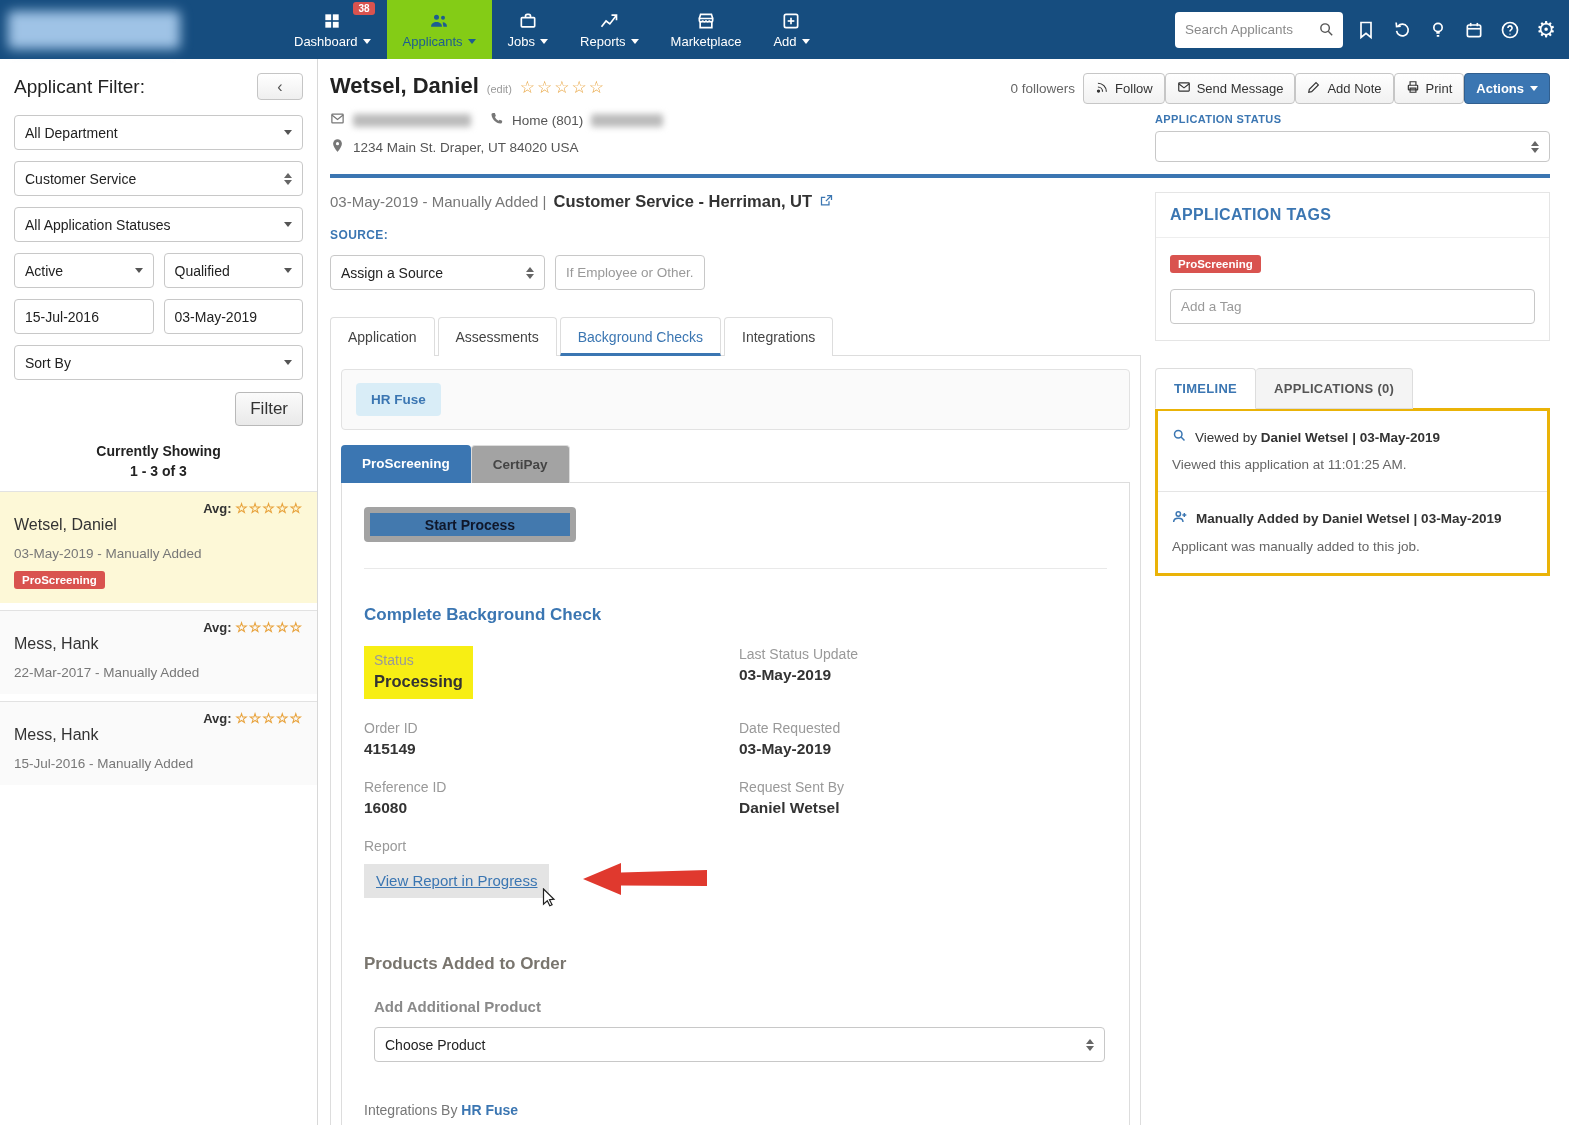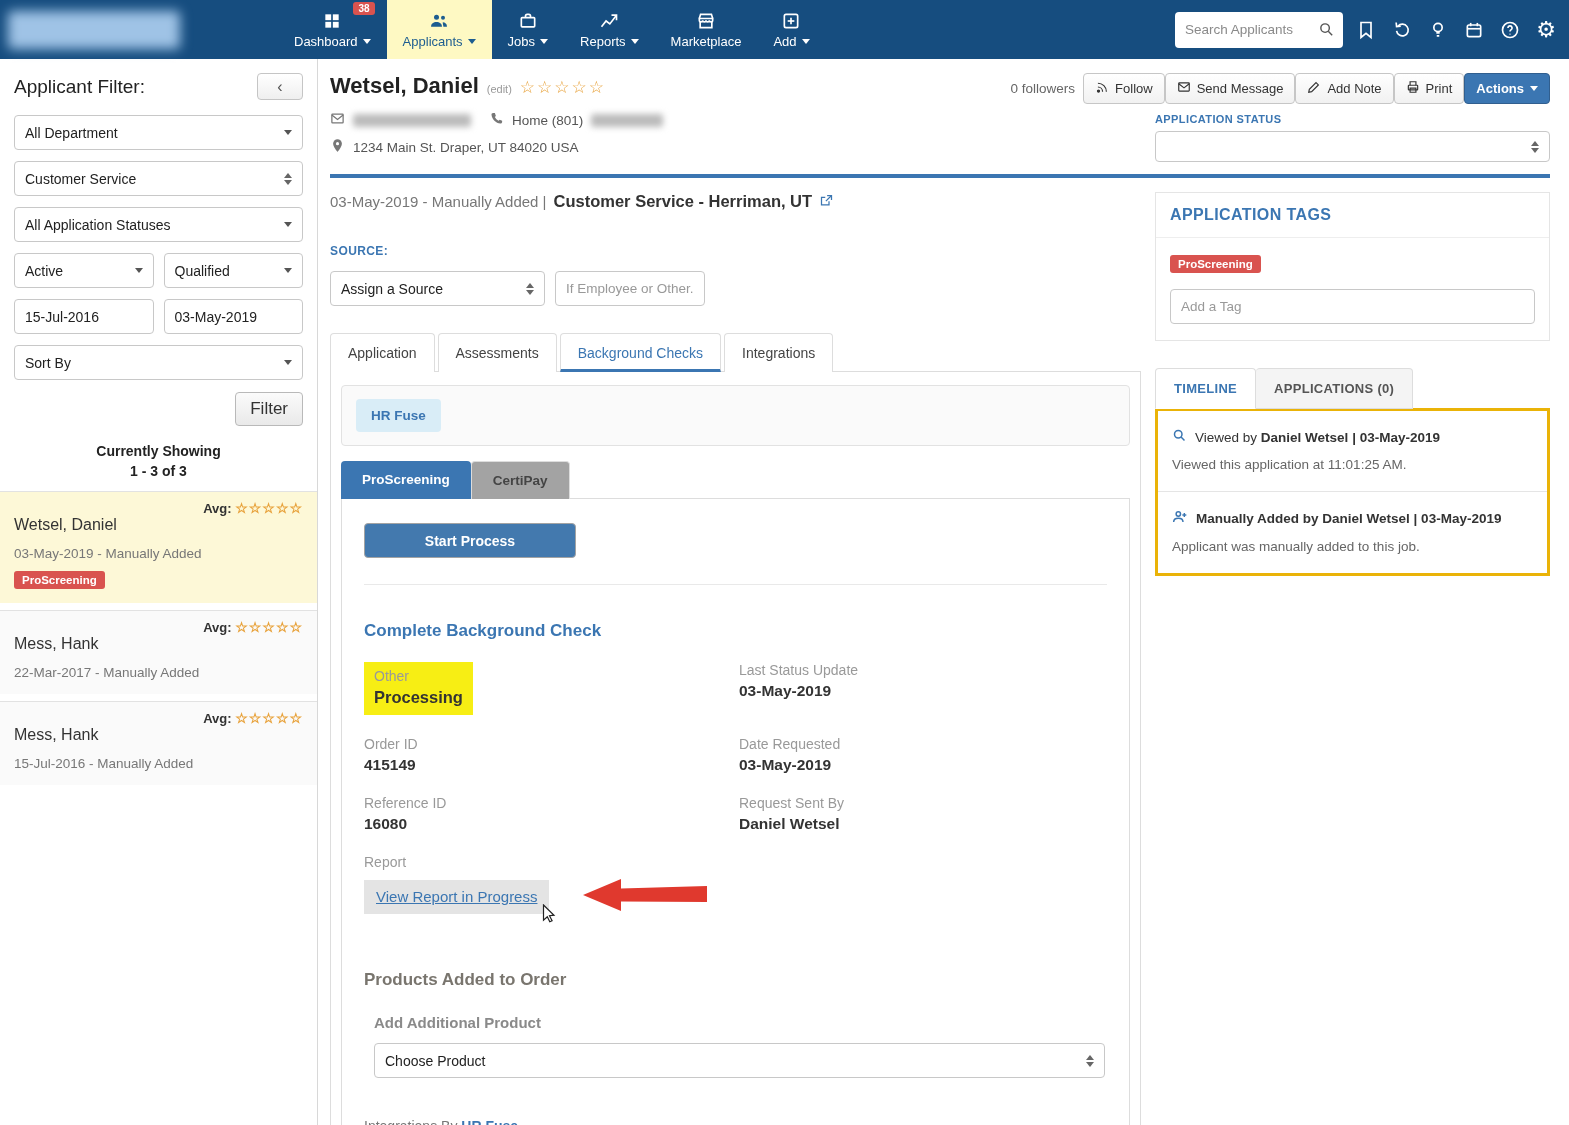--- a/index.html
+++ b/index.html
@@ -6,21 +6,21 @@
   html,body { background:#fff; }
   body { font-family: "Liberation Sans", sans-serif; color:#333; }
   .page { width:1569px; height:1125px; overflow:hidden; background:#fff; }
 
   
   .topnav { height:59px; background:#164d7f; display:flex; align-items:stretch; padding:0 10px 0 8px; }
   .logo-wrap { display:flex; align-items:center; width:200px; }
   .logo-blur { width:172px; height:38px; background:#9fc3e6; filter:blur(6px); border-radius:4px; }
   .nav-items { display:flex; align-items:stretch; margin-left:70px; }
   .nav-item { position:relative; display:flex; flex-direction:column; align-items:center; justify-content:center; gap:3px; padding:0 16px; color:#fff; cursor:pointer; font-size:13px; }
-  .nav-item.active { background:#fef9c3; color:#1d5d90; }
+  .nav-item.active { background:#84cc16; color:#1d5d90; }
   .nav-item svg { width:20px; height:20px; display:block; }
   .nav-label { display:flex; align-items:center; gap:5px; white-space:nowrap; }
   .caret { width:0; height:0; border-left:4px solid transparent; border-right:4px solid transparent; border-top:5px solid currentColor; display:inline-block; }
   .nav-badge { position:absolute; top:2px; right:12px; background:#d9534f; color:#fff; font-size:10px; font-weight:bold; padding:1px 5px; border-radius:3px; }
   .nav-right { margin-left:auto; display:flex; align-items:center; gap:10px; }
   .search-box { position:relative; }
   .search-box input { width:168px; height:36px; border:none; border-radius:4px; padding:0 30px 0 10px; font-size:13.5px; font-family:"Liberation Sans", sans-serif; }
   .search-box input::placeholder { color:#8a8a8a; }
   .search-box .sicon { position:absolute; right:8px; top:9px; color:#555; }
   .nav-iconbtn { color:#fff; width:26px; height:26px; display:flex; align-items:center; justify-content:center; cursor:pointer; }
@@ -80,40 +80,40 @@
   .blue-divider { height:4px; background:#3b76b2; margin-top:12px; }
 
   .content-row { display:flex; gap:14px; margin-top:14px; }
   .maincol { flex:1; min-width:0; }
   .rightcol { width:395px; flex-shrink:0; }
 
   
   .job-line { display:flex; align-items:center; gap:7px; font-size:15px; color:#777; }
   .job-title { font-size:16.5px; font-weight:bold; color:#333; }
   .ext-icon { color:#3b76b2; }
-  .source-lbl { margin-top:33px; font-size:12px; font-weight:bold; color:#3b76b2; letter-spacing:.4px; }
+  .source-lbl { margin-top:17px; font-size:12px; font-weight:bold; color:#3b76b2; letter-spacing:.4px; }
   .source-row { margin-top:13px; display:flex; gap:10px; }
   .source-row .ctl { margin-top:0; width:215px; }
   .source-row input { width:150px; height:35px; border:1px solid #c8c8c8; border-radius:4px; padding:0 10px; font-size:13.5px; font-family:"Liberation Sans", sans-serif; }
   .source-row input::placeholder { color:#999; }
 
   
   .tabs { display:flex; gap:3px; margin-top:27px; }
   .tab { padding:11px 17px; font-size:14px; color:#444; background:#fff; border:1px solid #ddd; border-bottom:none; border-radius:4px 4px 0 0; cursor:pointer; margin-bottom:-1px; }
   .tab.active { color:#3b76b2; border-bottom:3px solid #3b76b2; padding-bottom:8px; }
   .panel { border:1px solid #ddd; background:#fff; padding:13px 10px 12px; }
 
   .hrfuse-box { border:1px solid #e2e2e2; background:#fafafa; border-radius:4px; padding:13px 14px; }
   .hrfuse-chip { display:inline-block; background:#d9edf7; color:#3b76b2; font-size:13.5px; font-weight:bold; padding:9px 15px; border-radius:4px; cursor:pointer; }
   .subtabs { display:flex; margin-top:15px; }
   .subtab { padding:11px 21px; font-size:13.5px; font-weight:bold; border-radius:4px 4px 0 0; cursor:pointer; margin-bottom:-1px; z-index:2; }
   .subtab.active { background:#3b76b2; color:#fff; }
   .subtab.idle { background:#a3a3a3; color:#444; border:1px solid #ddd; border-bottom:none; }
   .innerbox { border:1px solid #ddd; padding:24px 22px 16px; min-height:628px; display:flex; flex-direction:column; }
-  .start-btn { width:212px; height:35px; background:#4379ae; border:1px solid #a3a3a3; border-radius:4px; color:#ffffff; font-weight:bold; font-size:14px; cursor:pointer; font-family:"Liberation Sans", sans-serif; }
+  .start-btn { width:212px; height:35px; background:#4379ae; border:6px solid #a3a3a3; border-radius:4px; color:#0f172a; font-weight:bold; font-size:14px; cursor:pointer; font-family:"Liberation Sans", sans-serif; }
   .soft-hr { border-top:1px solid #e9e9e9; margin:26px 0 0; }
 
   .section-title { margin-top:36px; font-size:17px; font-weight:bold; color:#3b76b2; }
   .fields { display:grid; grid-template-columns:375px 1fr; row-gap:21px; margin-top:21px; }
   .f-label { font-size:14px; color:#999; }
   .f-value { font-size:15.5px; font-weight:bold; color:#333; margin-top:4px; }
   .status-hl { display:inline-block; background:#f7ee14; padding:6px 10px 8px; }
   .report-wrap { margin-top:21px; }
   .report-row { display:flex; align-items:center; margin-top:6px; }
   .report-linkbox { position:relative; background:#e4e4e4; padding:8px 12px; }
@@ -475,21 +475,21 @@
               <div class="subtab idle">CertiPay</div>
             </div>
             <div class="innerbox">
               <div>
                 <button class="start-btn">Start Process</button>
                 <div class="soft-hr"></div>
                 <div class="section-title">Complete Background Check</div>
                 <div class="fields">
                   <div>
                     <span class="status-hl">
-                      <div class="f-label">Other</div>
+                      <div class="f-label">Status</div>
                       <div class="f-value" style="font-size:16.5px;">Processing</div>
                     </span>
                   </div>
                   <div>
                     <div class="f-label">Last Status Update</div>
                     <div class="f-value">03-May-2019</div>
                   </div>
                   <div>
                     <div class="f-label">Order ID</div>
                     <div class="f-value">415149</div>

